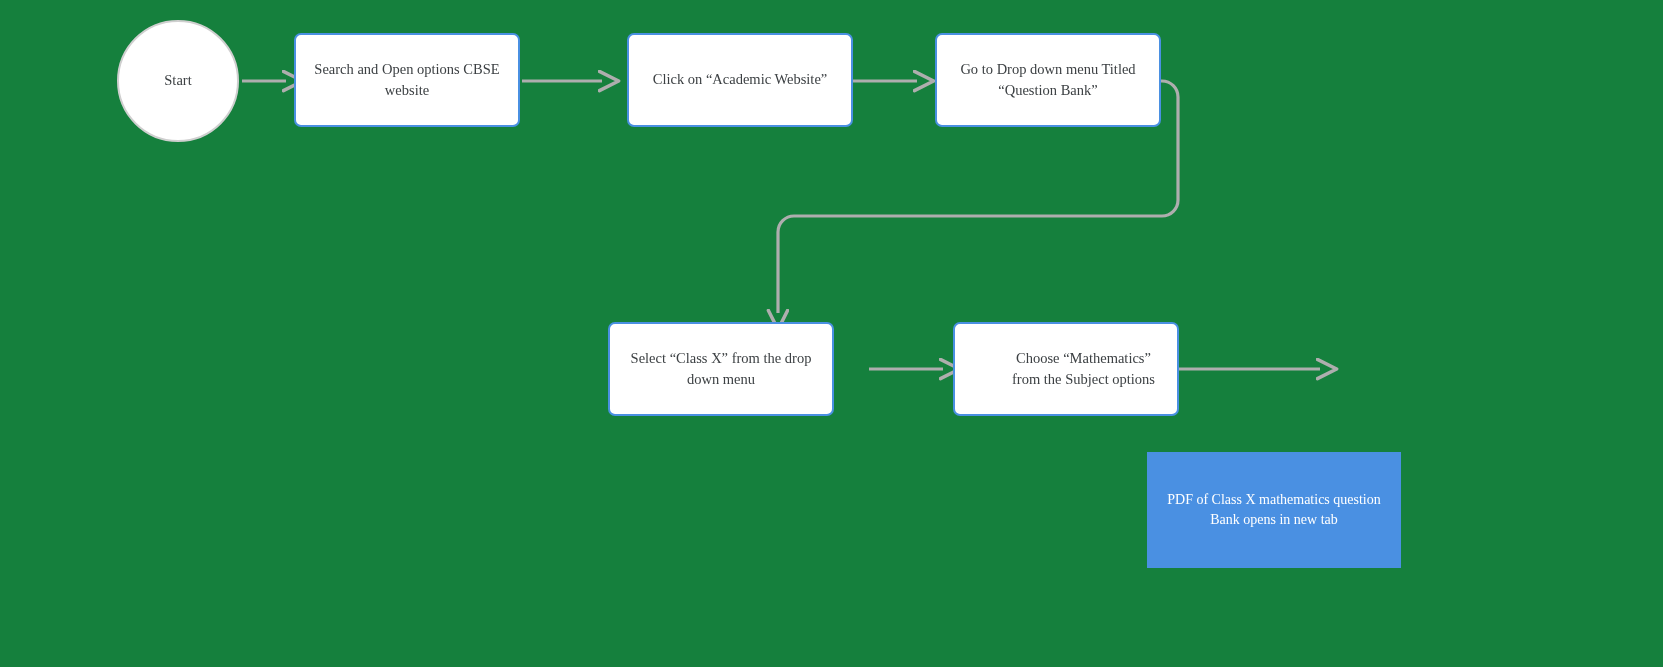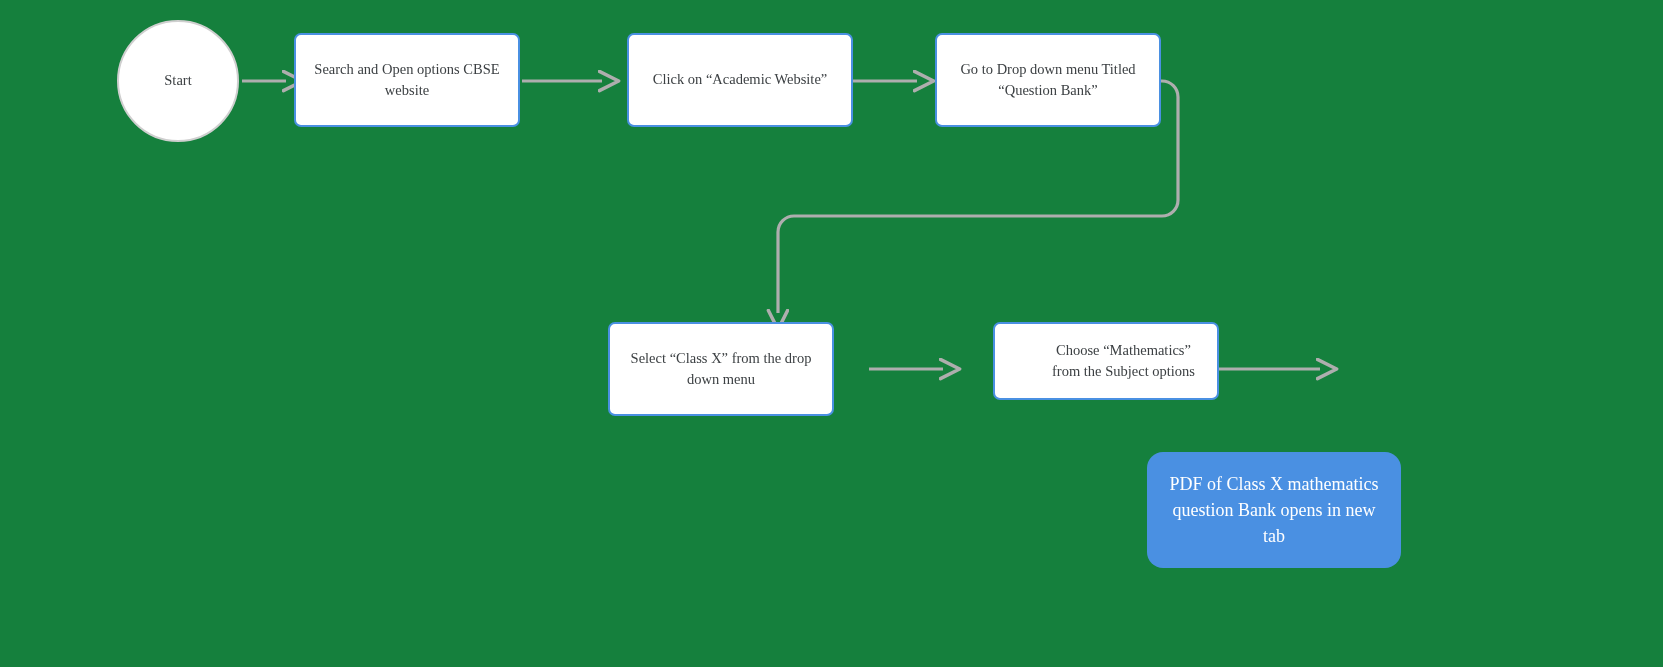--- a/index.html
+++ b/index.html
@@ -51,23 +51,23 @@
     font-size: 14.5px;
     line-height: 1.45;
     padding: 6px 12px;
   }
   .process .txt {
     display: block;
     max-width: 100%;
   }
   .note {
     background: #4a90e2;
-    border-radius: 16px;
+    border-radius: 0;
     color: #ffffff;
-    font-size: 18px;
+    font-size: 14px;
     line-height: 1.45;
     padding: 6px 18px;
   }
 </style>
 </head>
 <body>
 
 <div id="canvas">
 
   <svg id="edges" viewBox="0 0 1663 667" width="1663" height="667" aria-hidden="true">
@@ -106,21 +106,21 @@
   </div>
 
   <div class="node process" style="left:925px; top:33px; width:226px; height:94px;margin-left:10px;">
     <span class="txt">Go to Drop down menu Titled “Question Bank”</span>
   </div>
 
   <div class="node process" style="left:608px; top:322px; width:226px; height:94px;">
     <span class="txt">Select “Class X” from the drop down menu</span>
   </div>
 
-  <div class="node process" style="left:993px; top:322px; width:226px; height:78px;padding-left:47px;">
+  <div class="node process" style="left:953px; top:322px; width:226px; height:94px;padding-left:47px;">
     <span class="txt">Choose “Mathematics” from the Subject options</span>
   </div>
 
 
   <div class="node note" style="left:1147px; top:452px; width:254px; height:116px;">
     <span class="txt">PDF of Class X mathematics question Bank opens in new tab</span>
   </div>
 
 </div>
 

